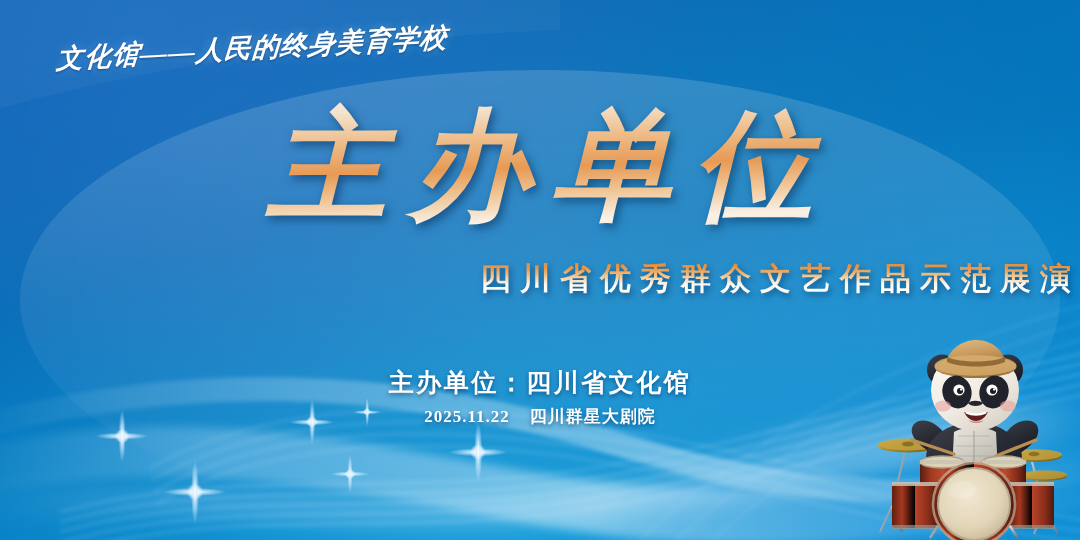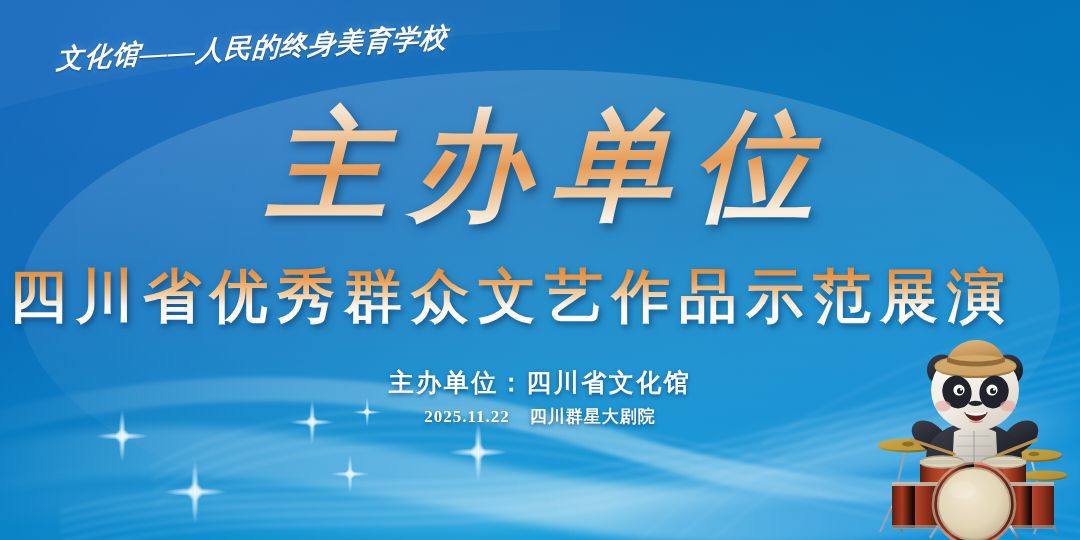--- a/index.html
+++ b/index.html
@@ -109,23 +109,23 @@
     -webkit-text-fill-color: transparent;
     filter: drop-shadow(3px 4px 5px rgba(2,40,80,0.55));
   }
 
   
   .subtitle {
     position: absolute;
     left: 0;
     right: 0;
     top: 258px;
-    text-align: left;
-    font-family: "Liberation Serif", "DejaVu Serif", serif;
-    font-size: 58px;
+    text-align: right;
+    font-family: "Liberation Serif", "DejaVu Serif", serif;
+    font-size: 31px;
     font-weight: 700;
     letter-spacing: 9px;
     text-indent: 9px;
     white-space: nowrap;
     background-image: linear-gradient(180deg,
         #e07f2e 0%,
         #e99a4c 26%,
         #f3c893 44%,
         #fdf6ee 62%,
         #ffffff 78%,

